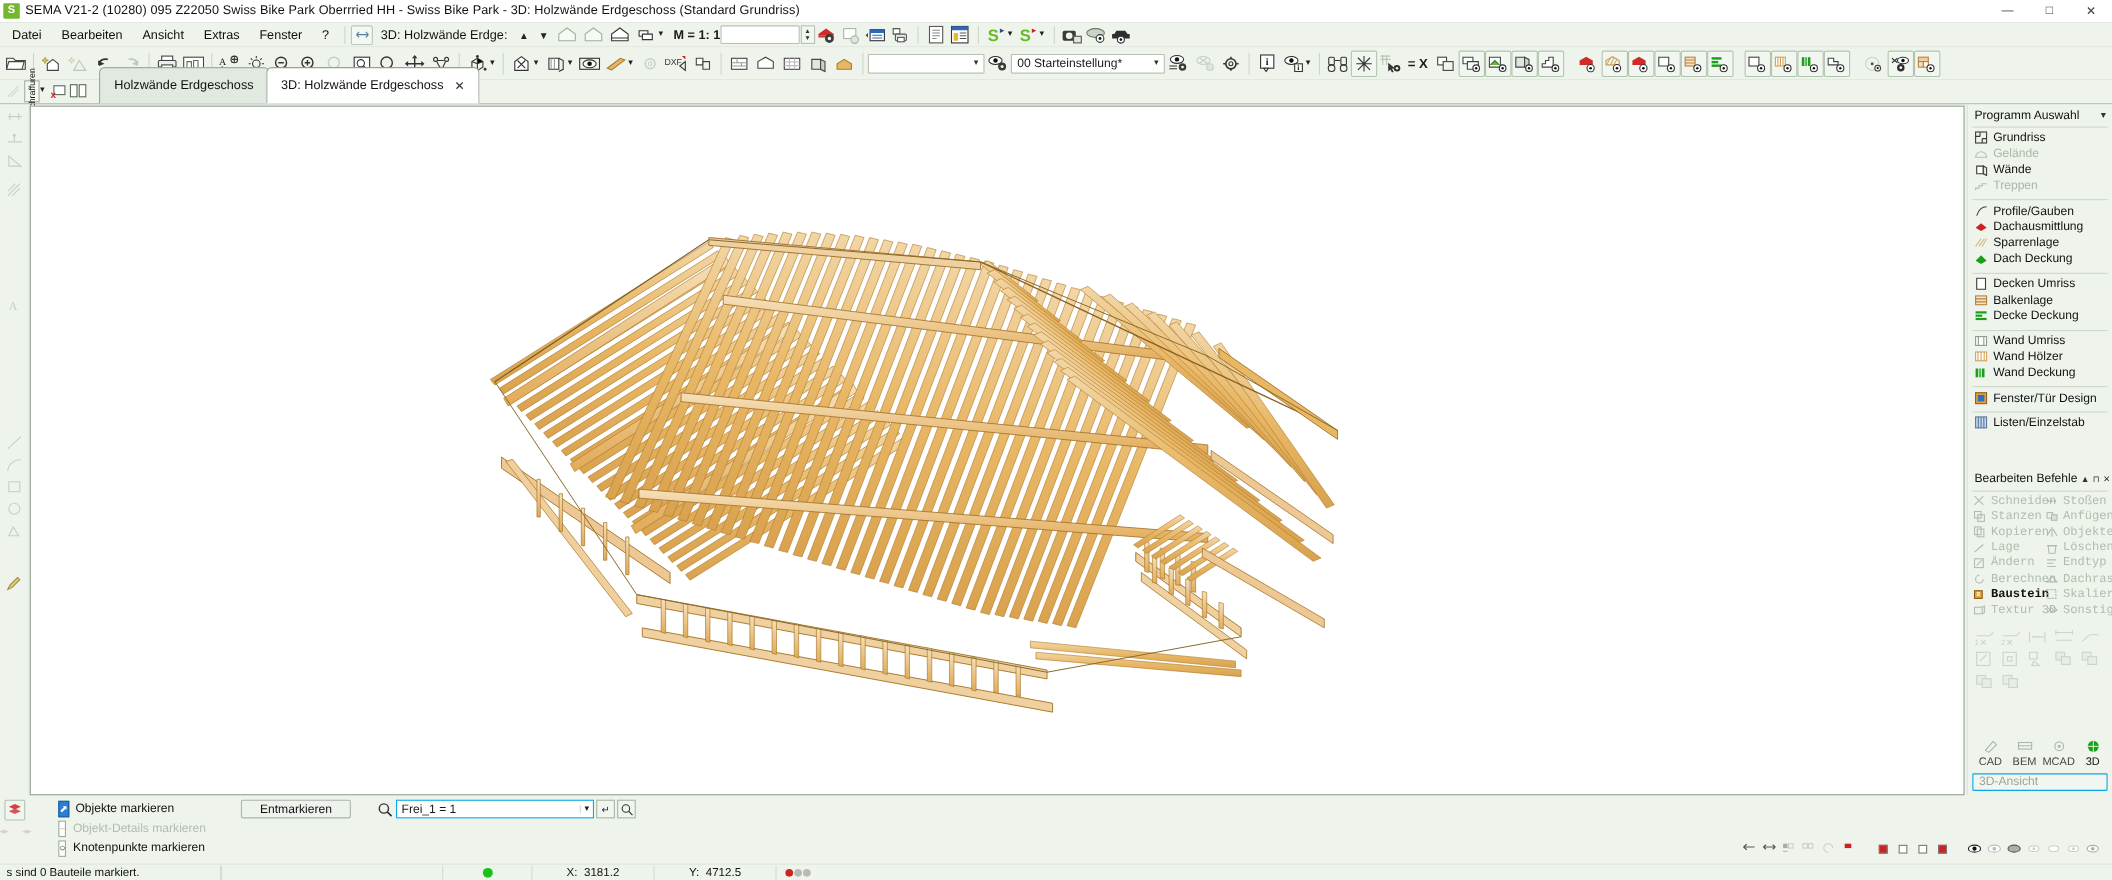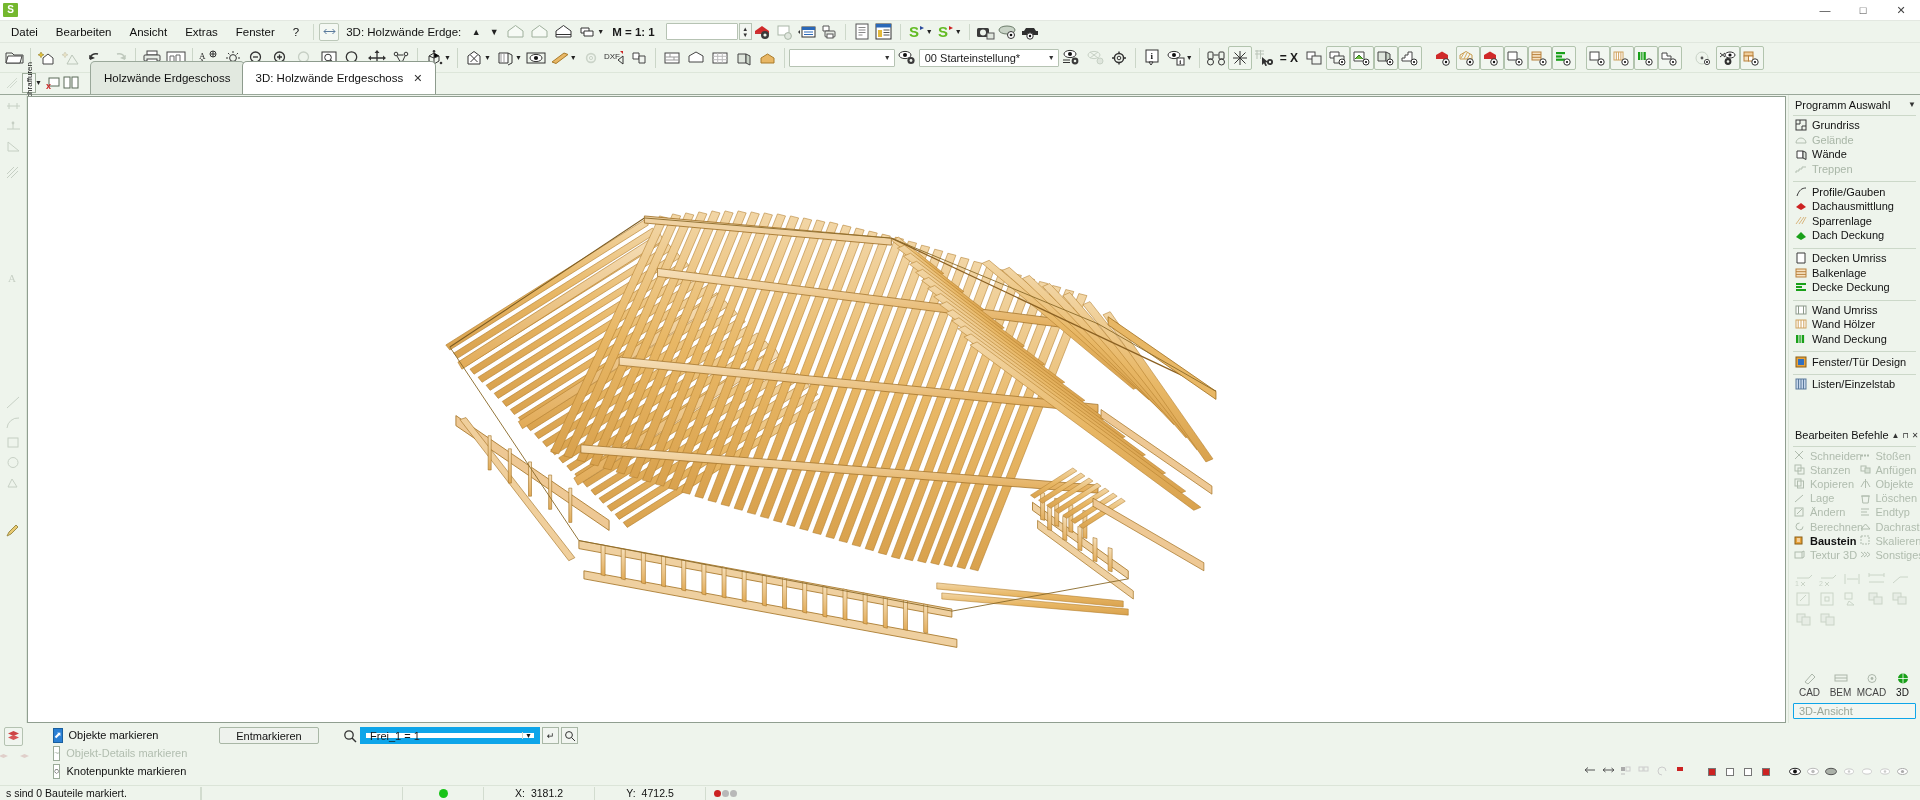--- a/index.html
+++ b/index.html
@@ -37,21 +37,21 @@
   }
   .menu-item{ padding:2px 9px; font-size:11.5px; color:#0e0e0e; cursor:default;}
   .mr-sep{width:1px;height:16px;background:#cdd8ca;margin:0 5px;}
   .ctxbtn{
     width:20px;height:18px;border:1px solid #bcc8b9;background:#f4f8f3;
     display:flex;align-items:center;justify-content:center;font-size:9px;color:#4a4a4a;border-radius:2px;
   }
   .ctxlabel{font-size:11.5px;margin:0 6px 0 7px;color:#111;white-space:nowrap;}
   .arrowbtn{width:18px;height:18px;display:flex;align-items:center;justify-content:center;font-size:9px;color:#222;}
   .housebtn{width:24px;height:19px;display:flex;align-items:center;justify-content:center;}
-  .scale-label{font-size:11.5px;font-weight:bold;margin-left:6px;margin-right:11px;}
+  .scale-label{font-size:11.5px;font-weight:bold;margin-left:6px;margin-right:0;}
   .scale-box{
     width:72px;height:17px;background:#fff;border:1px solid #b6c3b3;
     display:flex;align-items:center;padding-left:4px;font-size:11px;border-radius:1px;
   }
   .spin{width:13px;height:17px;border:1px solid #b6c3b3;background:#f2f6f1;margin-left:1px;
         display:flex;flex-direction:column;align-items:center;justify-content:center;font-size:6px;line-height:6px;color:#333;}
   .mi{width:22px;height:20px;display:flex;align-items:center;justify-content:center;}
   .mi svg{display:block;}
   .caretmini{font-size:7px;color:#222;margin-left:-2px;margin-right:2px;}
 
@@ -122,21 +122,21 @@
   .rp-head .ic{font-size:8px;color:#333;margin-left:3px;}
   .rp-div{height:1px;background:#ccd8c9;margin:1px 4px;}
   .rp-list{padding:1px 0 4px 0;}
   .rp-item{display:flex;align-items:center;height:14.6px;padding-left:5px;gap:5px;white-space:nowrap;}
   .rp-item .lbl{font-size:11px;color:#111;}
   .rp-item.dim .lbl{color:#a9b6a7;}
   .rp-ico{width:13px;height:13px;flex:0 0 13px;display:flex;align-items:center;justify-content:center;}
 
   .rp-cmds{display:flex;flex-wrap:wrap;padding-top:1px;}
   .rp-cmd{width:50%;display:flex;align-items:center;height:14.2px;padding-left:4px;gap:4px;white-space:nowrap;}
-  .rp-cmd .lbl{font-size:11px;color:#b0bcae;}
+  .rp-cmd .lbl{font-size:11px;color:#b0bcae;font-family:Liberation Mono, monospace;}
   .rp-cmd.bold .lbl{color:#111;font-weight:bold;}
 
   .rp-grid{display:flex;flex-wrap:wrap;padding:8px 3px 0 5px;gap:2px 3px;}
   .rp-gi{width:21px;height:18px;display:flex;align-items:center;justify-content:center;opacity:.45;}
 
   .rp-modes{display:flex;align-items:flex-end;justify-content:center;padding:6px 0 2px 3px;}
   .rp-mode{display:flex;flex-direction:column;align-items:center;gap:1px;width:31px;}
   .rp-mode .mi2{height:15px;display:flex;align-items:center;justify-content:center;opacity:.5;}
   .rp-mode .ml{font-size:10px;color:#444;}
   .rp-mode.act .ml{color:#111;}
@@ -158,21 +158,21 @@
   .markbox.sel{background:#2a7fd4;border-color:#1a5f9e;color:#fff;}
   .markrow .ml{font-size:11px;color:#111;}
   .markrow.dim .ml{color:#b1bdaf;}
   .markrow.dim .markbox{color:#b1bdaf;}
   .btn{
     height:17px;min-width:100px;padding:0 10px;border:1px solid #a9b7a6;background:#eef2ed;
     font-size:11px;display:flex;align-items:center;justify-content:center;border-radius:2px;color:#111;
   }
   .findwrap{display:flex;align-items:center;gap:2px;margin-left:22px;}
   .findinput{
-    width:180px;height:17px;background:#fff;border:6px solid #0ea5e9;display:flex;align-items:center;
+    width:180px;height:17px;background:#fff;border:1px solid #0ea5e9;display:flex;align-items:center;
     padding-left:4px;font-size:11px;
   }
   .findinput .arr{margin-left:auto;width:12px;text-align:center;font-size:7px;border-left:1px solid #cdd6cb;}
   .sqbtn{width:17px;height:17px;border:1px solid #a9b7a6;background:#f1f5f0;display:flex;align-items:center;justify-content:center;font-size:9px;}
 
   .ba-right{display:flex;align-items:flex-end;padding-bottom:6px;gap:2px;}
   .viewicons{display:flex;align-items:center;gap:3px;}
   .vi{width:15px;height:15px;display:flex;align-items:center;justify-content:center;}
   .colorsq{width:8px;height:8px;border:1px solid #777;}
 
@@ -187,20 +187,21 @@
   .sb-dots{display:flex;gap:1px;padding:0 8px;}
   .sb-dots i{width:7px;height:7px;border-radius:50%;display:block;}
 </style>
 </head>
 <body>
 
 <div class="app">
 
   <div class="titlebar">
     <div class="tb-logo">S</div>
+    <div class="tb-title">SEMA V21-2 (10280) 095 Z22050 Swiss Bike Park Oberrried HH - Swiss Bike Park  - 3D: Holzwände Erdgeschoss (Standard Grundriss)</div>
     <div class="tb-spacer"></div>
     <div class="tb-btns">
       <div class="tb-btn">—</div>
       <div class="tb-btn">□</div>
       <div class="tb-btn close">✕</div>
     </div>
   </div>
 
   <div class="menurow">
     <div class="menu-item">Datei</div>

